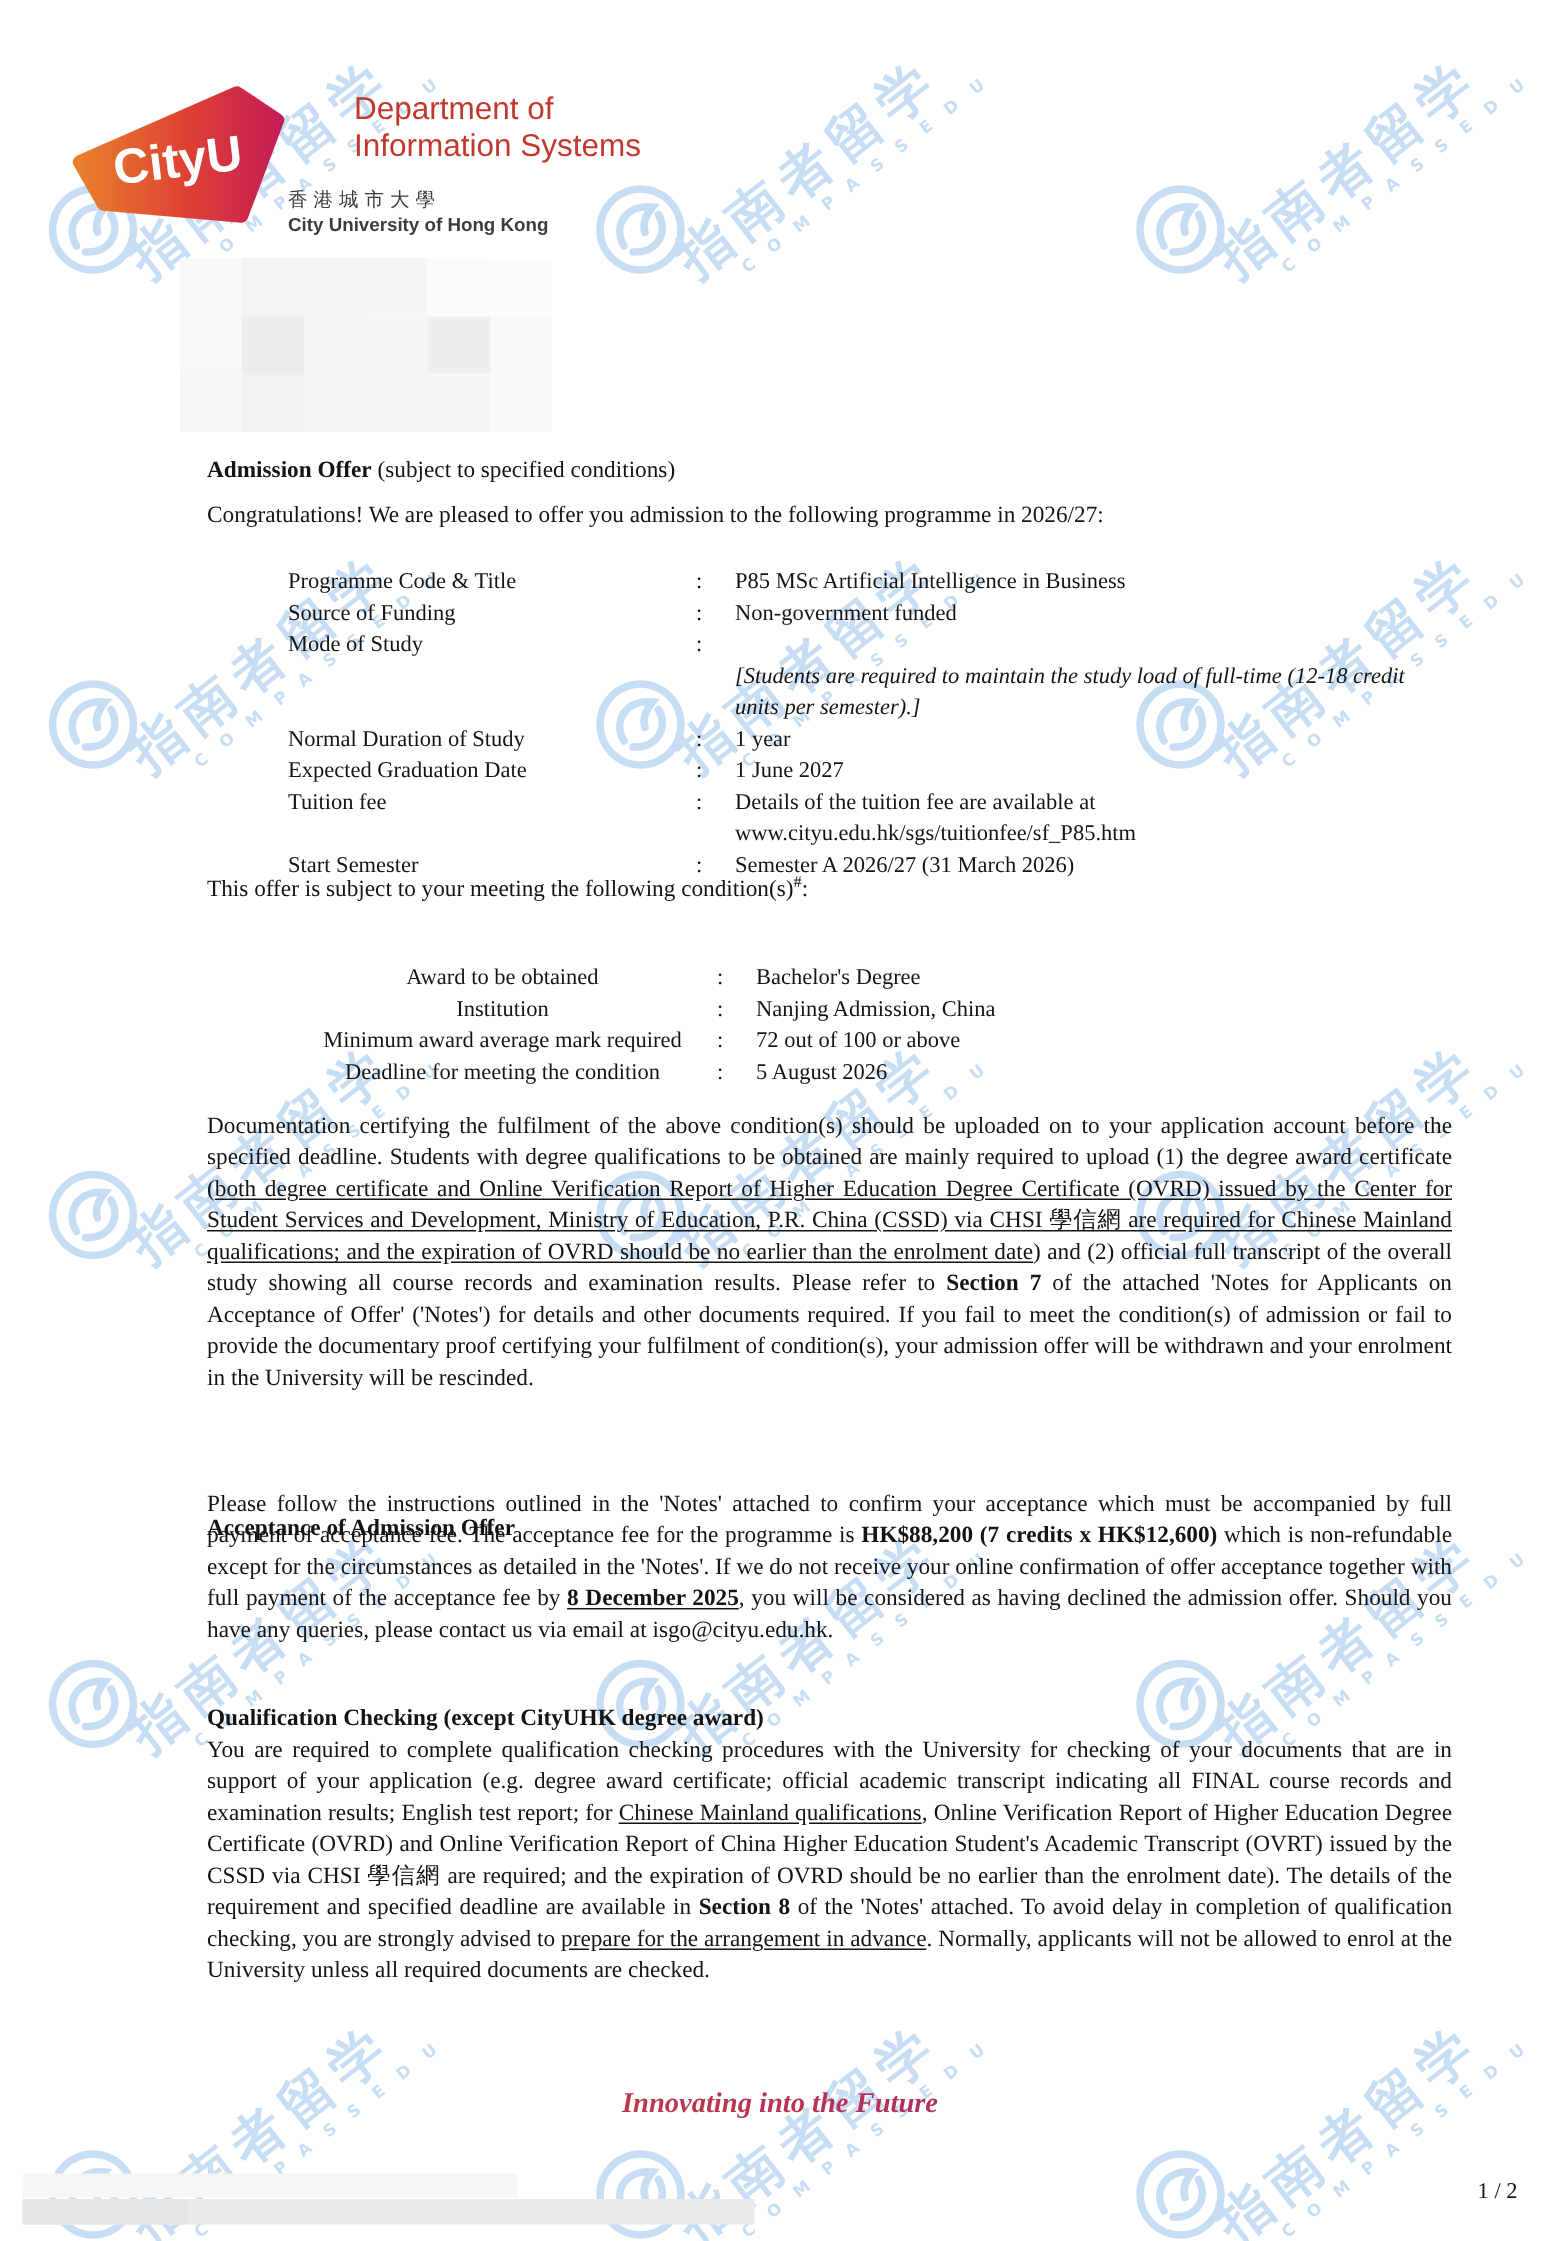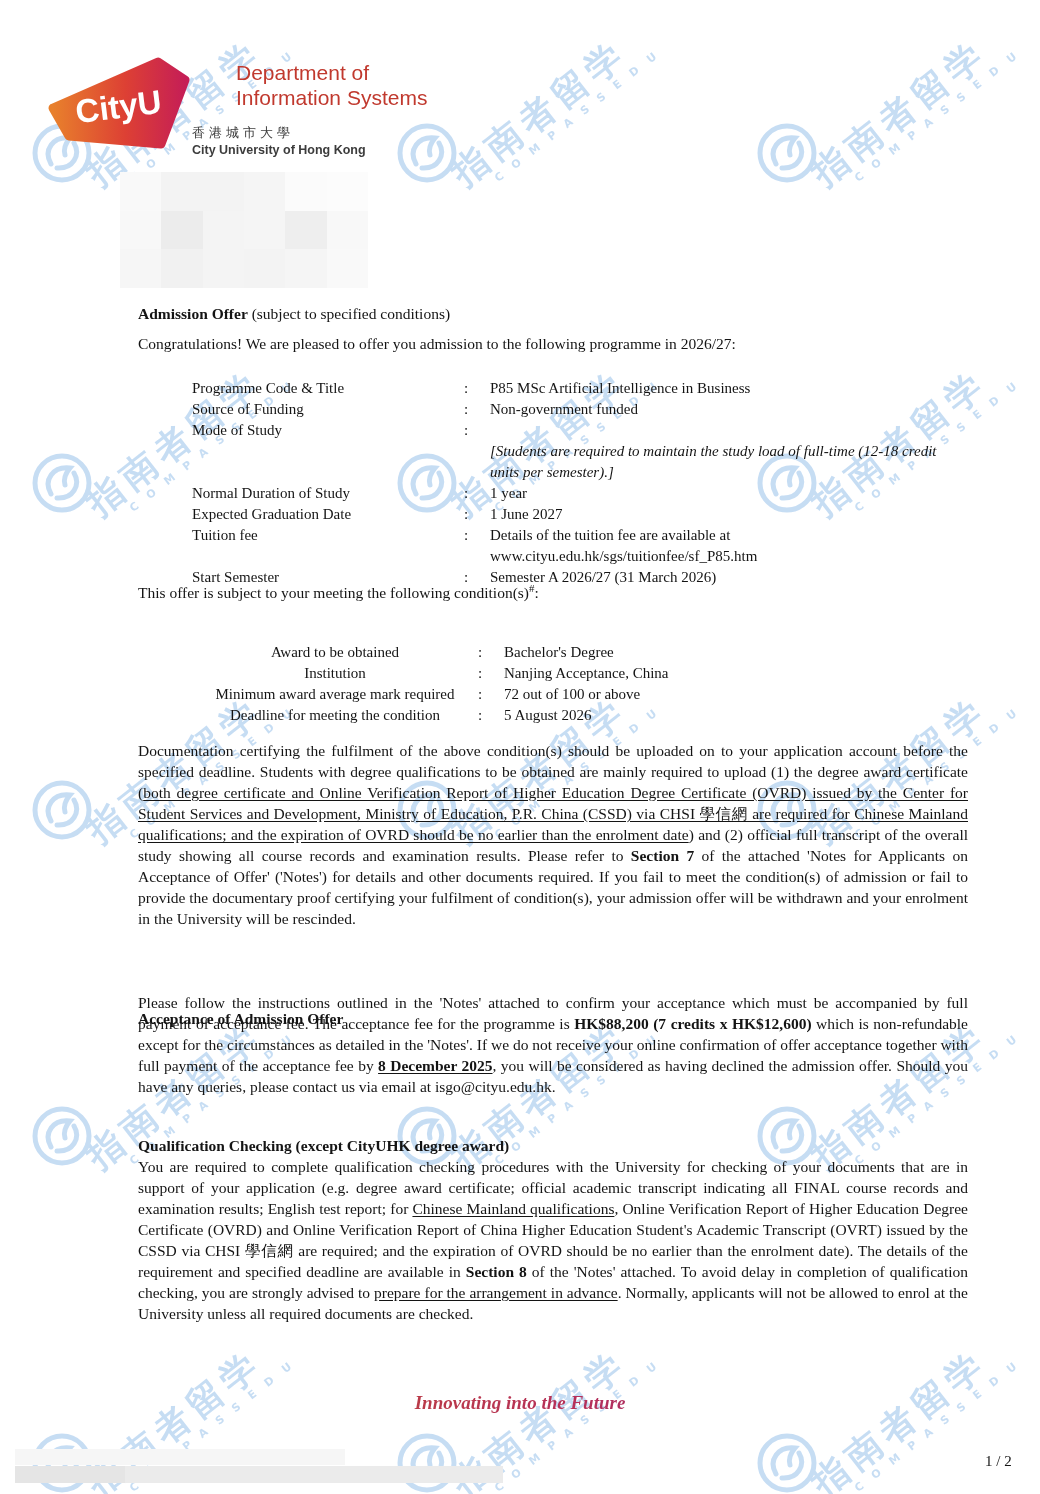--- a/index.html
+++ b/index.html
@@ -335,21 +335,21 @@
 
   <div class="tbl" style="top:642px;">
     <div class="row">
       <div class="lbl-c">Award to be obtained</div>
       <div class="col-c">:</div>
       <div class="val">Bachelor's Degree</div>
     </div>
     <div class="row">
       <div class="lbl-c">Institution</div>
       <div class="col-c">:</div>
-      <div class="val">Nanjing Acceptance, China</div>
+      <div class="val">Nanjing Admission, China</div>
     </div>
     <div class="row">
       <div class="lbl-c">Minimum award average mark required</div>
       <div class="col-c">:</div>
       <div class="val">72 out of 100 or above</div>
     </div>
     <div class="row">
       <div class="lbl-c">Deadline for meeting the condition</div>
       <div class="col-c">:</div>
       <div class="val">5 August 2026</div>

